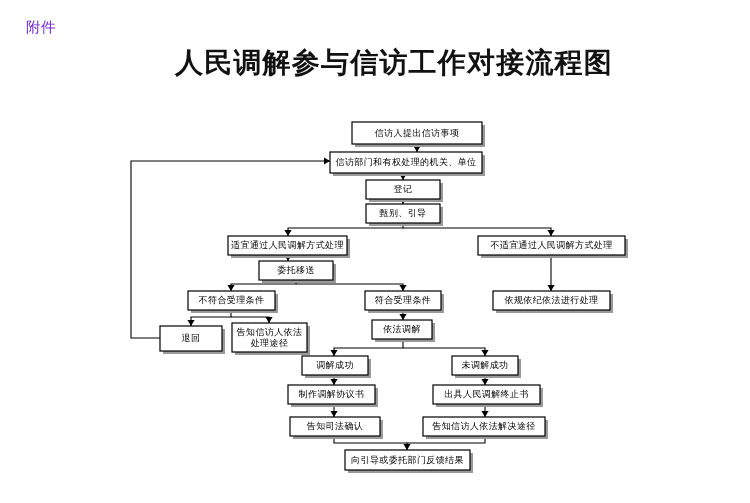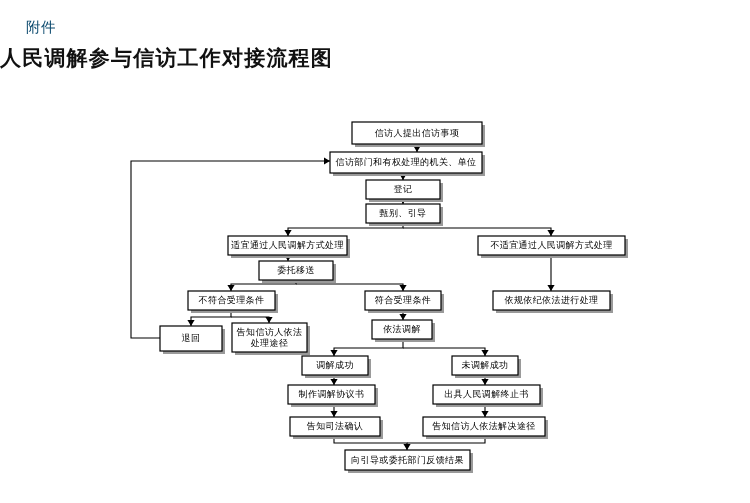--- a/index.html
+++ b/index.html
@@ -15,32 +15,32 @@
     color: #000000;
     overflow: hidden;
   }
   #attachment-label {
     position: absolute;
     left: 26px;
     top: 18px;
     font-family: "DejaVu Sans", sans-serif;
     font-size: 14.5px;
     letter-spacing: 0.5px;
-    color: #0c4a6e;
+    color: #6d28d9;
     white-space: nowrap;
     text-align: center;
   }
   #page-title {
     position: absolute;
     left: 0;
     top: 44px;
     width: 613px;
-    text-align: left;
+    text-align: right;
     font-family: "DejaVu Serif", serif;
-    font-size: 21px;
+    font-size: 28px;
     font-weight: bold;
     letter-spacing: 1.2px;
     color: #111;
     white-space: nowrap;
   }
   #flow-canvas {
     position: absolute;
     left: 0;
     top: 0;
     width: 750px;

